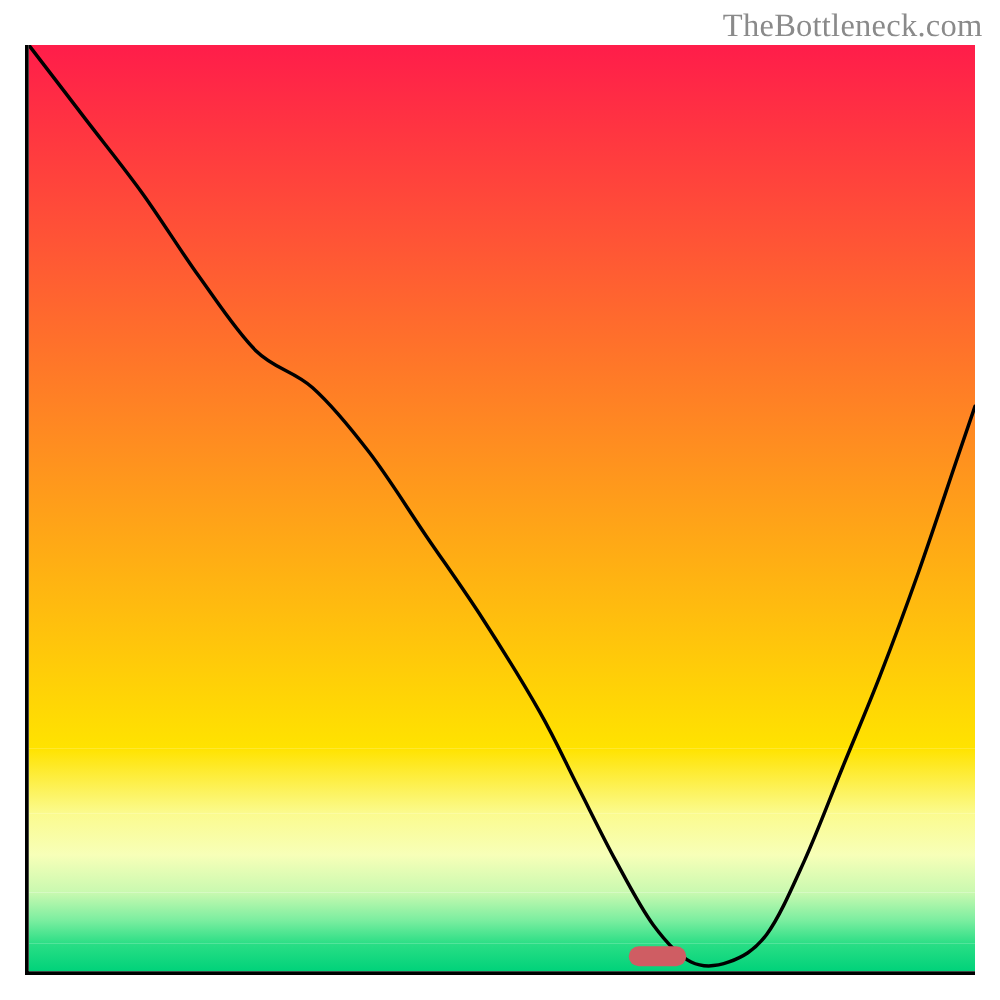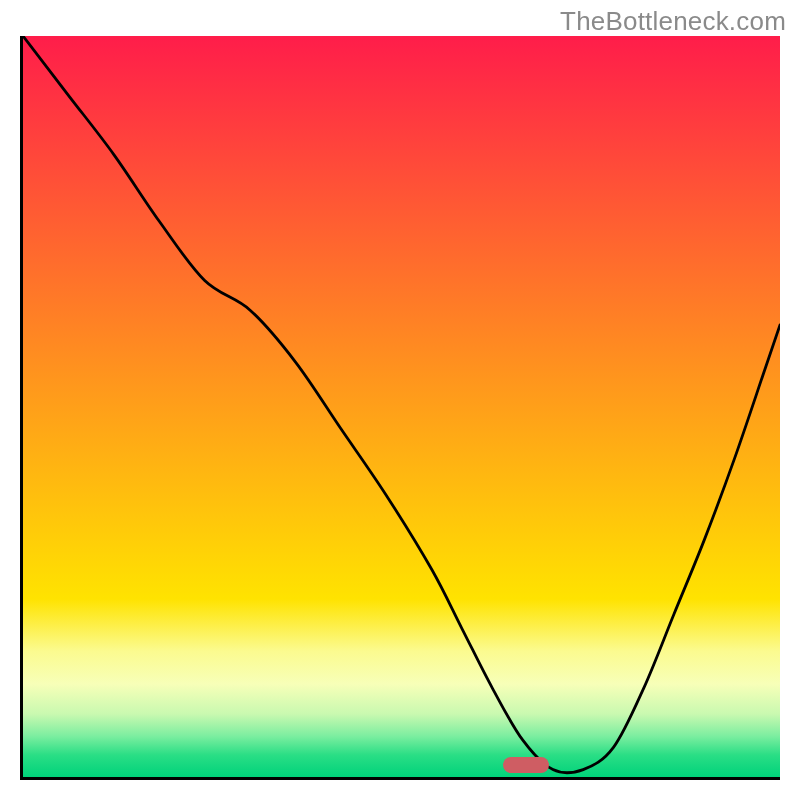--- a/index.html
+++ b/index.html
@@ -8,20 +8,21 @@
     width: 800px;
     height: 800px;
     background: #ffffff;
     font-family: Arial, Helvetica, sans-serif;
     overflow: hidden;
   }
   .stage {
     position: relative;
     width: 800px;
     height: 652px;
+    font-family: Liberation Serif, serif;
   }
   .watermark {
     position: absolute;
     top: 6px;
     right: 14px;
     color: #8a8a8a;
     font-size: 26px;
     font-weight: 400;
     letter-spacing: 0.2px;
     user-select: none;

